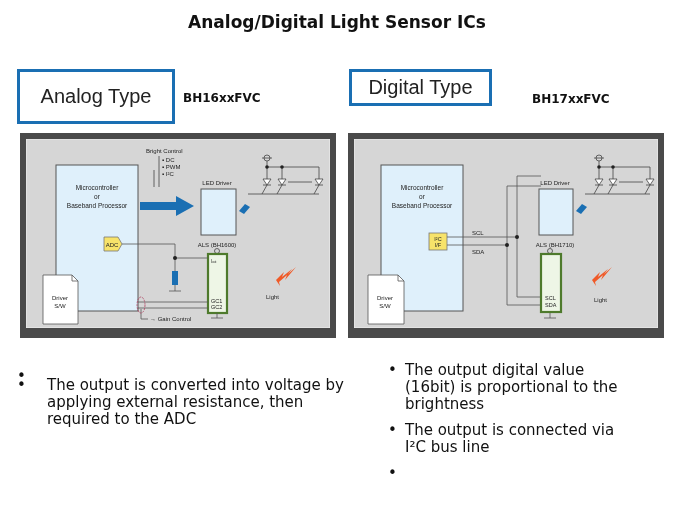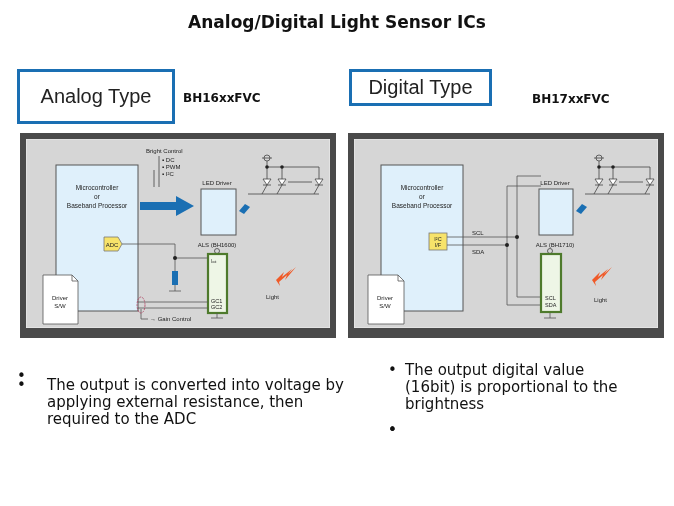--- a/index.html
+++ b/index.html
@@ -191,15 +191,15 @@
 </svg>
 </div>
 
 <div class="bullets" style="left:17px;top:368px;width:330px;">
   <div class="item"><span class="dot">•</span></div>
   <div class="item"><span class="dot">•</span><span>The output is converted into voltage by applying external resistance, then required to the ADC</span></div>
 </div>
 
 <div class="bullets" style="left:388px;top:362px;width:240px;">
   <div class="item" style="padding-left:17px;"><span class="dot">•</span><span>The output digital value (16bit) is proportional to the brightness</span></div>
+  <div class="item" style="padding-left:17px;"><span class="dot">•</span><span>The output is connected via I²C bus line</span></div>
   <div class="item" style="padding-left:17px;"><span class="dot">•</span></div>
-  <div class="item" style="padding-left:17px;"><span class="dot">•</span></div>
 </div>
 
 </body></html>

